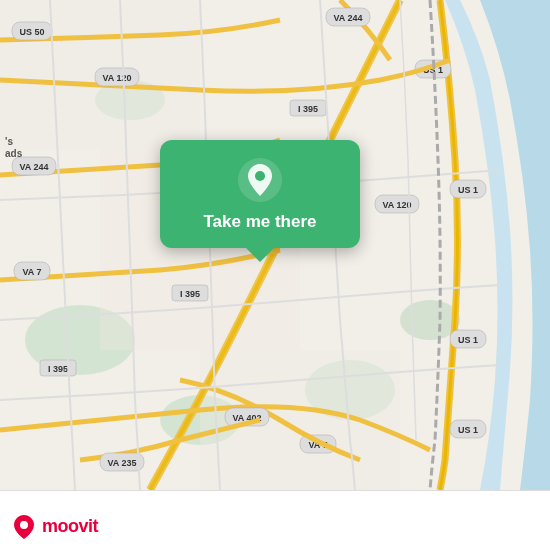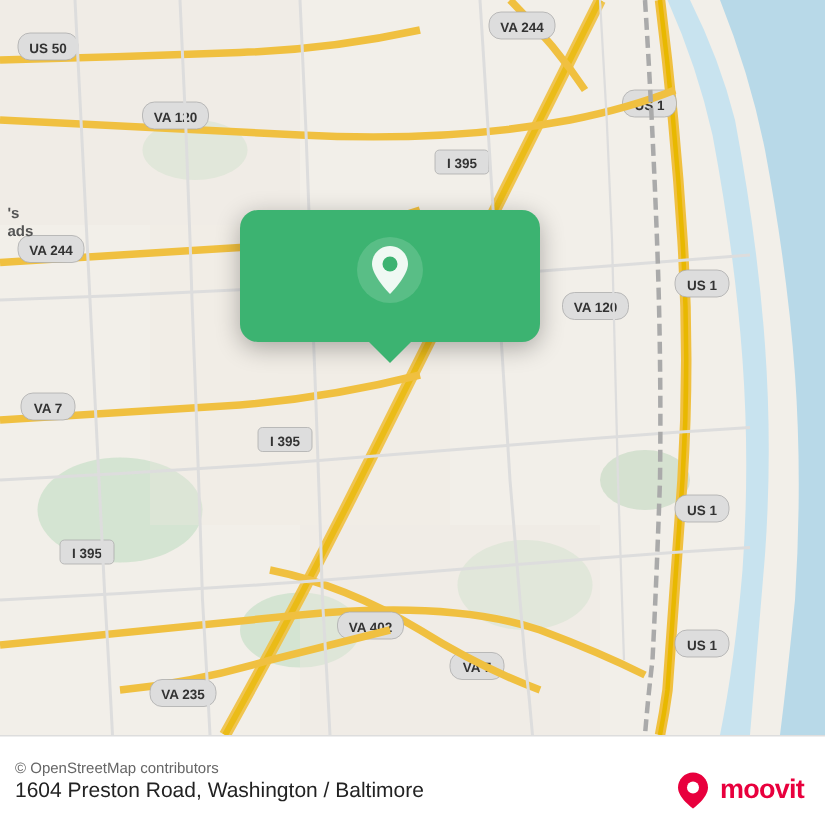--- a/index.html
+++ b/index.html
@@ -217,28 +217,25 @@
   </svg>
 
   <div class="popup-card">
 
     <svg class="pin-icon" viewBox="0 0 44 44" xmlns="http://www.w3.org/2000/svg">
       <circle cx="22" cy="22" r="22" fill="rgba(255,255,255,0.15)"></circle>
 
       <path d="M22 6 C15.4 6 10 11.4 10 18 C10 26 22 38 22 38 C22 38 34 26 34 18 C34 11.4 28.6 6 22 6 Z" fill="white" opacity="0.9"></path>
       <circle cx="22" cy="18" r="5" fill="#3cb371"></circle>
     </svg>
+    <span class="take-me-there">Take me there</span>
   </div>
 </div>
 
 <div class="bottom-bar">
-  <div class="bottom-left">
-    <span class="attribution">© OpenStreetMap contributors</span>
-    <span class="address-line">1604 Preston Road, Washington / Baltimore</span>
-  </div>
   <div class="moovit-logo">
 
     <svg class="moovit-pin" viewBox="0 0 28 28" xmlns="http://www.w3.org/2000/svg">
       <path d="M14 2 C8.5 2 4 6.5 4 12 C4 19 14 26 14 26 C14 26 24 19 24 12 C24 6.5 19.5 2 14 2 Z" fill="#e8003d"></path>
       <circle cx="14" cy="12" r="4" fill="white"></circle>
     </svg>
     <span class="moovit-text">moovit</span>
   </div>
 </div>
 

